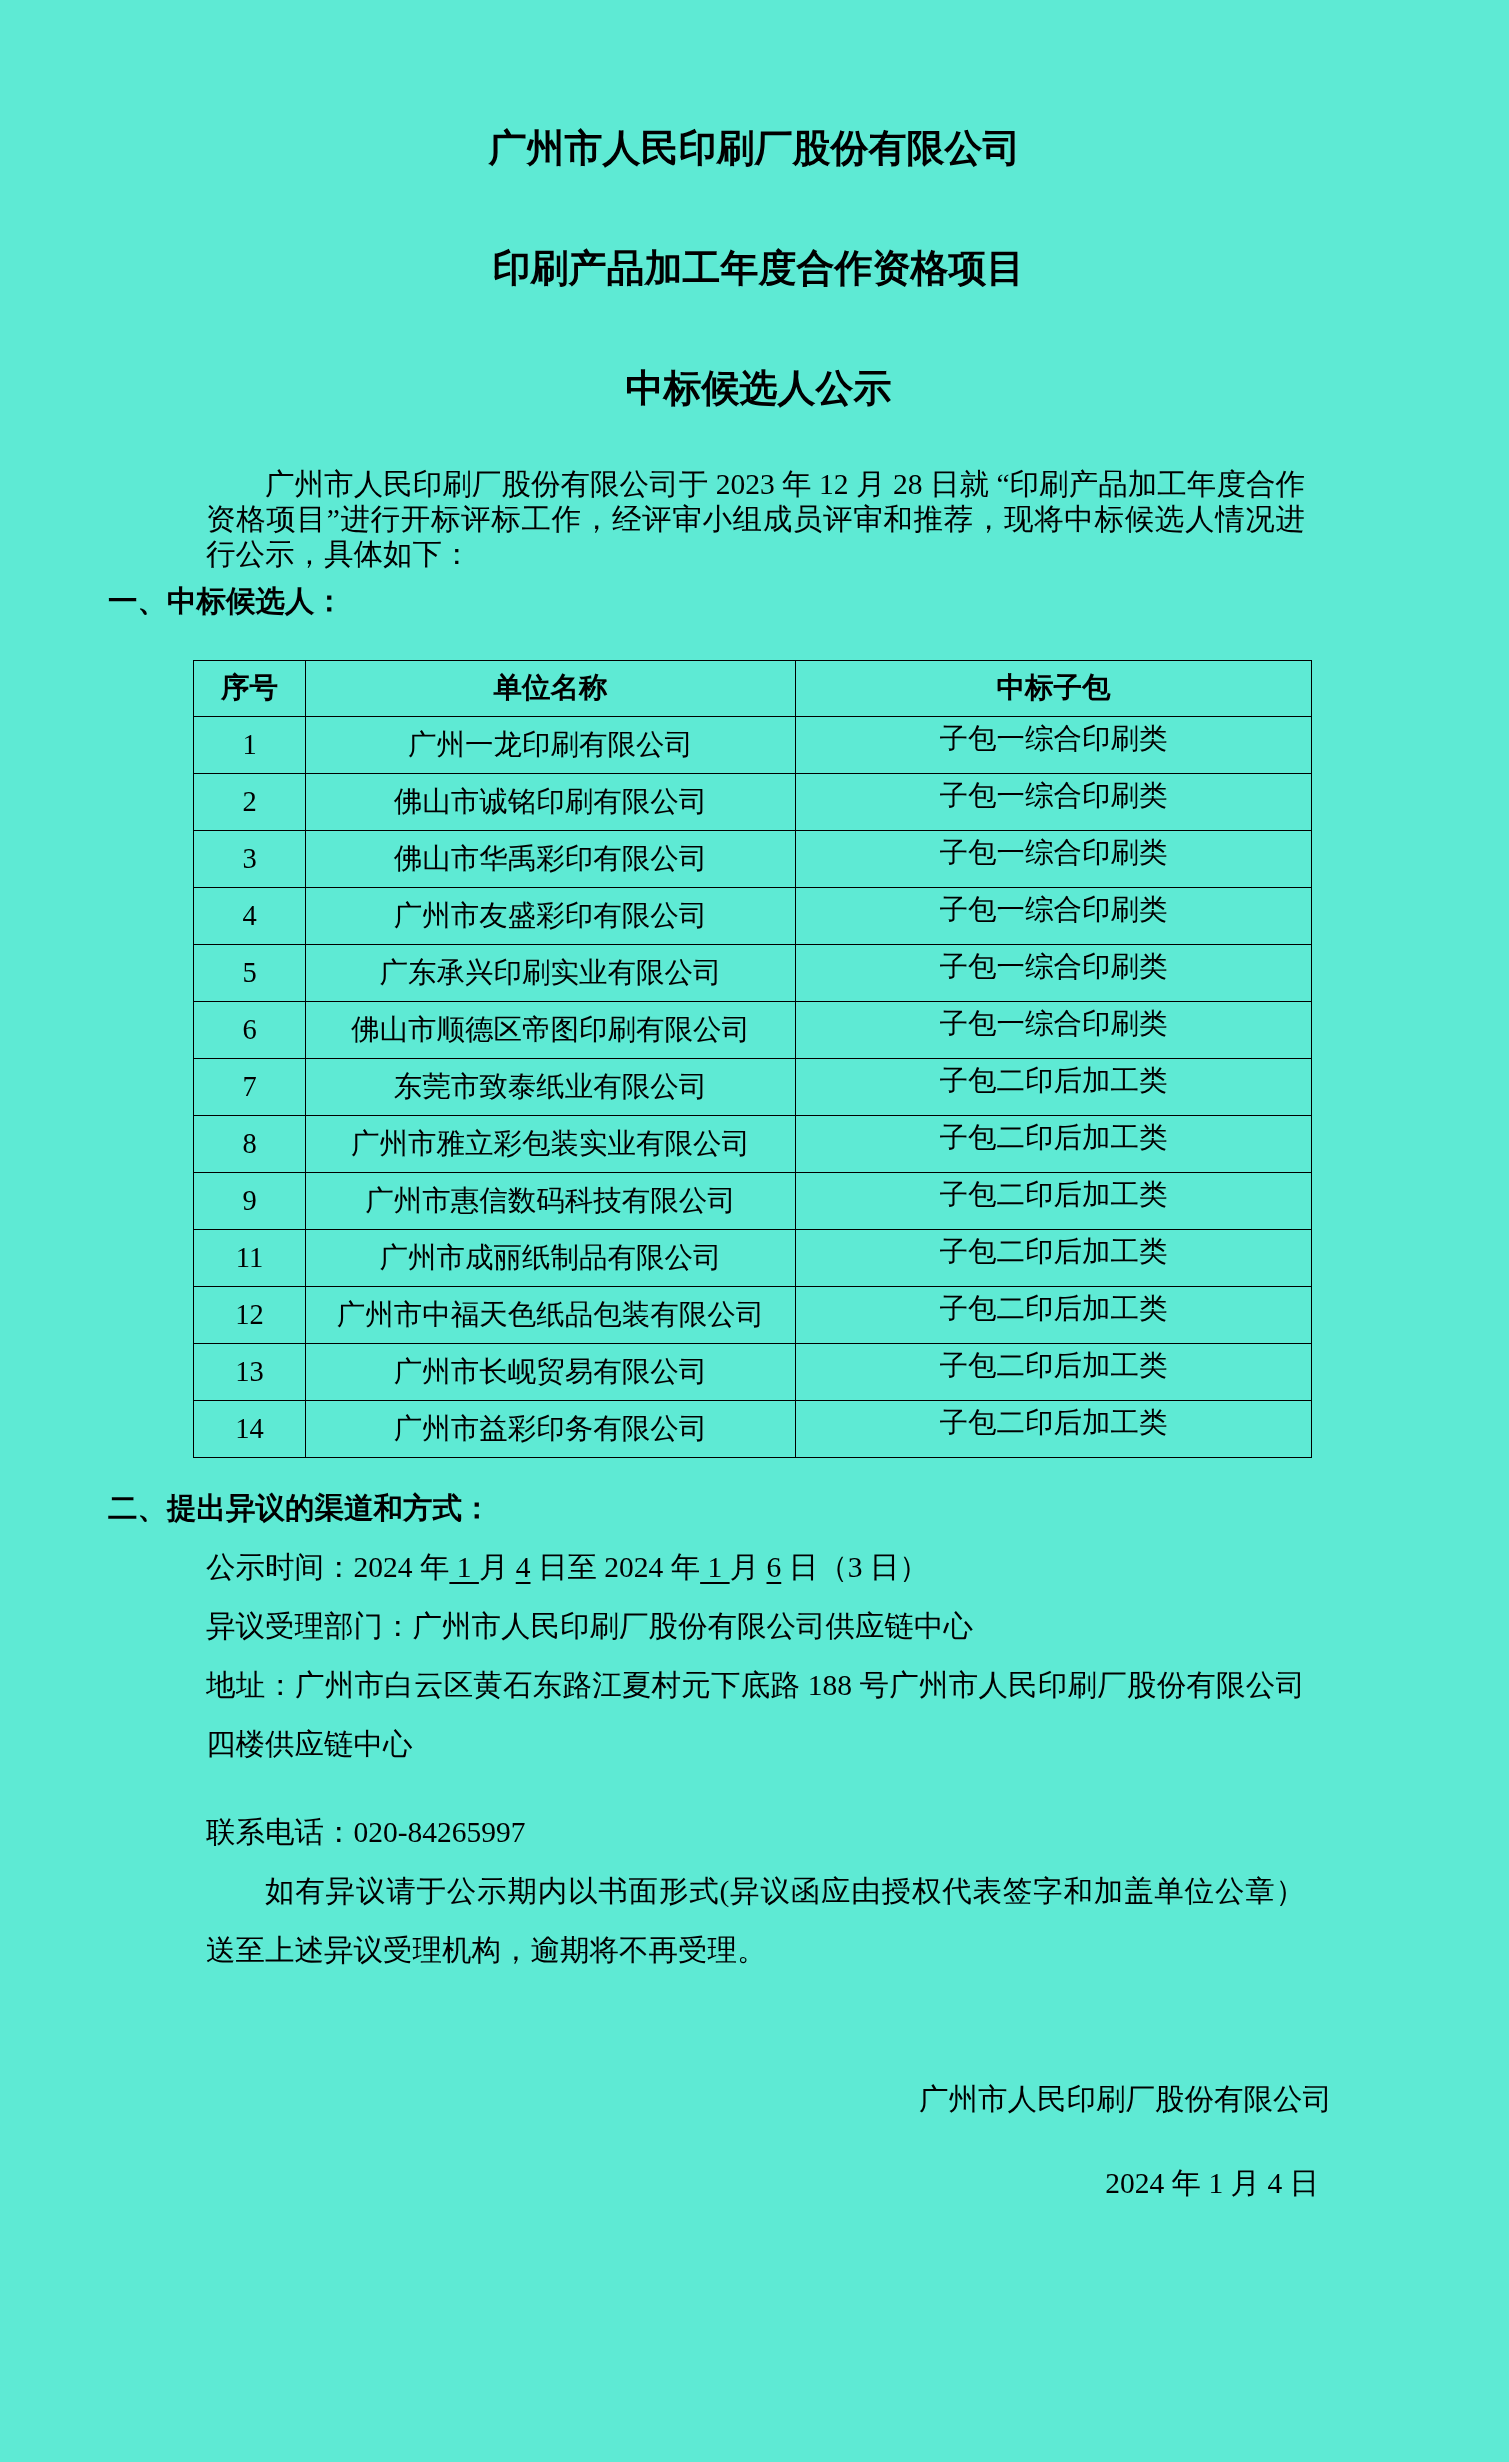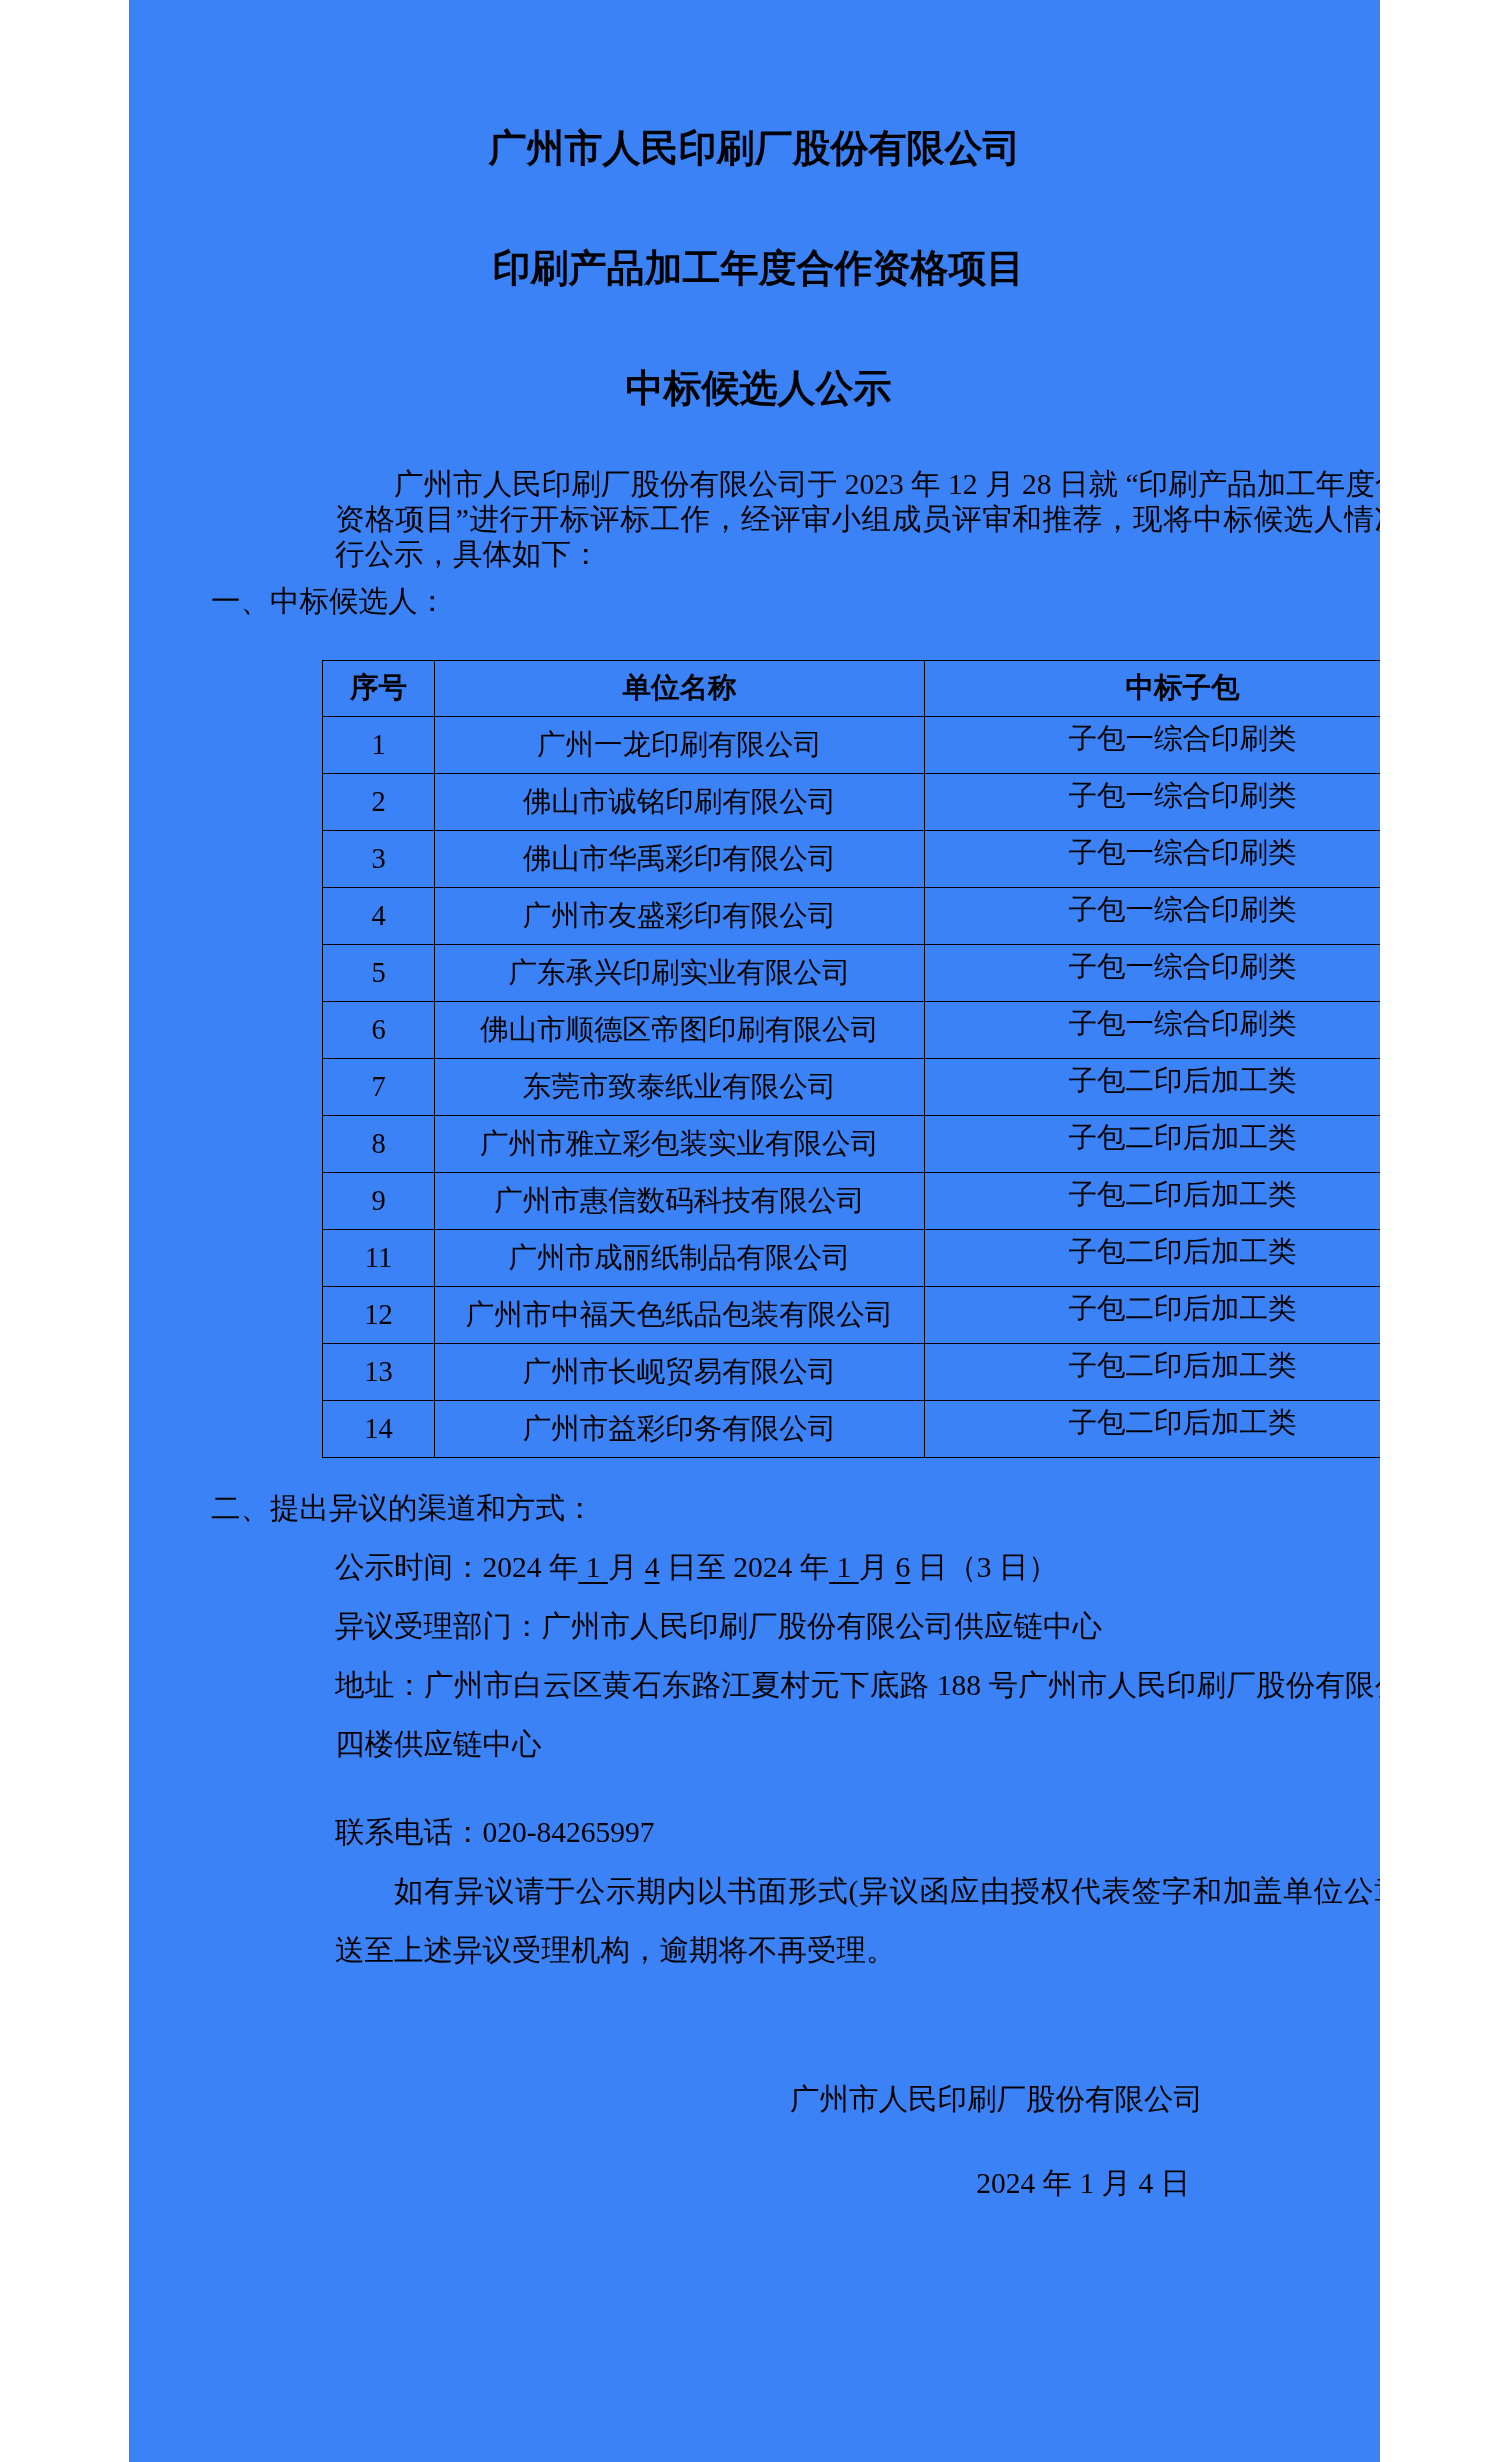--- a/index.html
+++ b/index.html
@@ -1,21 +1,21 @@
 <!DOCTYPE html>
 <html style="font-size:15px"><head>
 <meta charset="utf-8">
 <style>
   html, body { margin: 0; padding: 0; background: #ffffff; }
   .page {
     position: relative;
-    width: 1251px;
+    width: 1509px;
     height: 2462px;
     margin: 0 auto;
-    background: #3b82f6;
+    background: #5eead4;
     color: #000000;
     font-family: "Liberation Serif", "DejaVu Serif", serif;
     overflow: hidden;
   }
   .doc-title {
     text-align: center;
     font-size: 38px;
     font-weight: 700;
     line-height: 48px;
   }
@@ -23,23 +23,23 @@
   .t2 { margin-top: 72px; padding-left: 8px; }
   .intro {
     margin: 55px 0 0 206px;
     width: 1099px;
     font-size: 29.5px;
     line-height: 35px;
     text-indent: 2em;
     text-align: justify;
   }
   .sec-heading {
-    margin-left: 82px;
-    font-size: 29.5px;
-    font-weight: 400;
+    margin-left: 108px;
+    font-size: 29.5px;
+    font-weight: 700;
     line-height: 59px;
   }
   .s2 { margin-top: 21px; }
   table.bid-table {
     margin: 28.5px 0 0 193px;
     width: 1118px;
     border-collapse: collapse;
     table-layout: fixed;
     font-size: 28.5px;
   }

